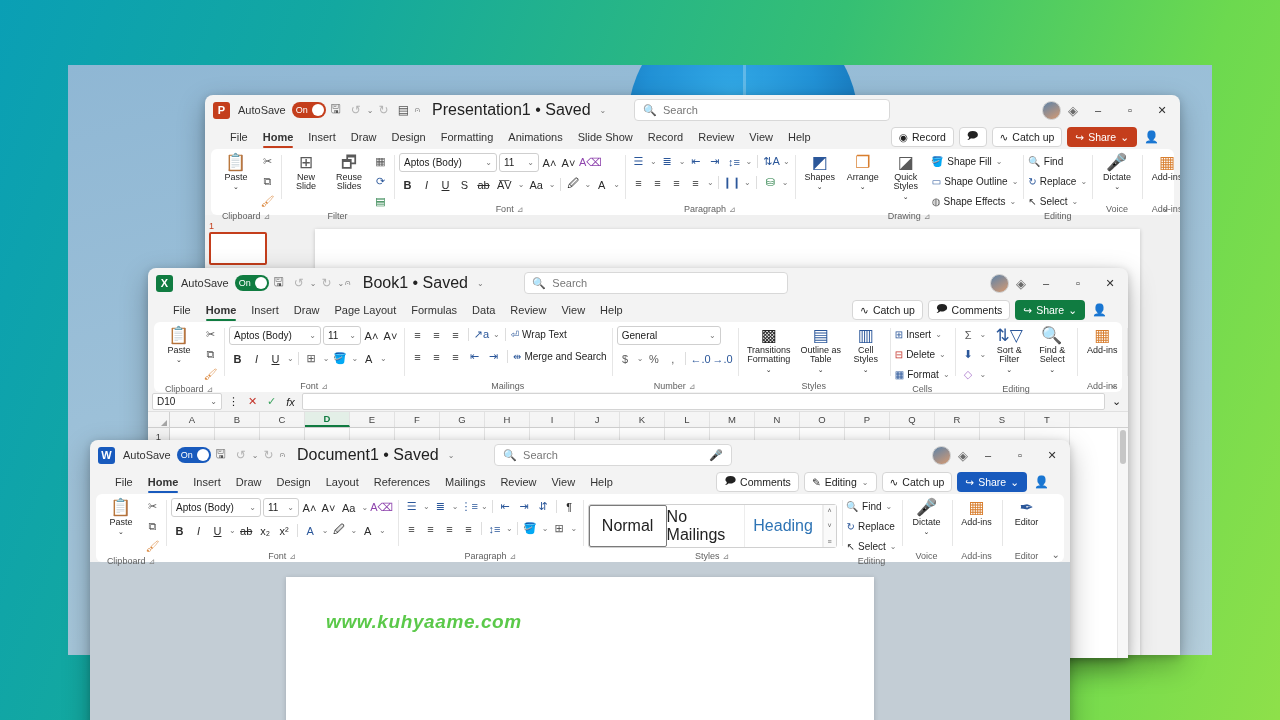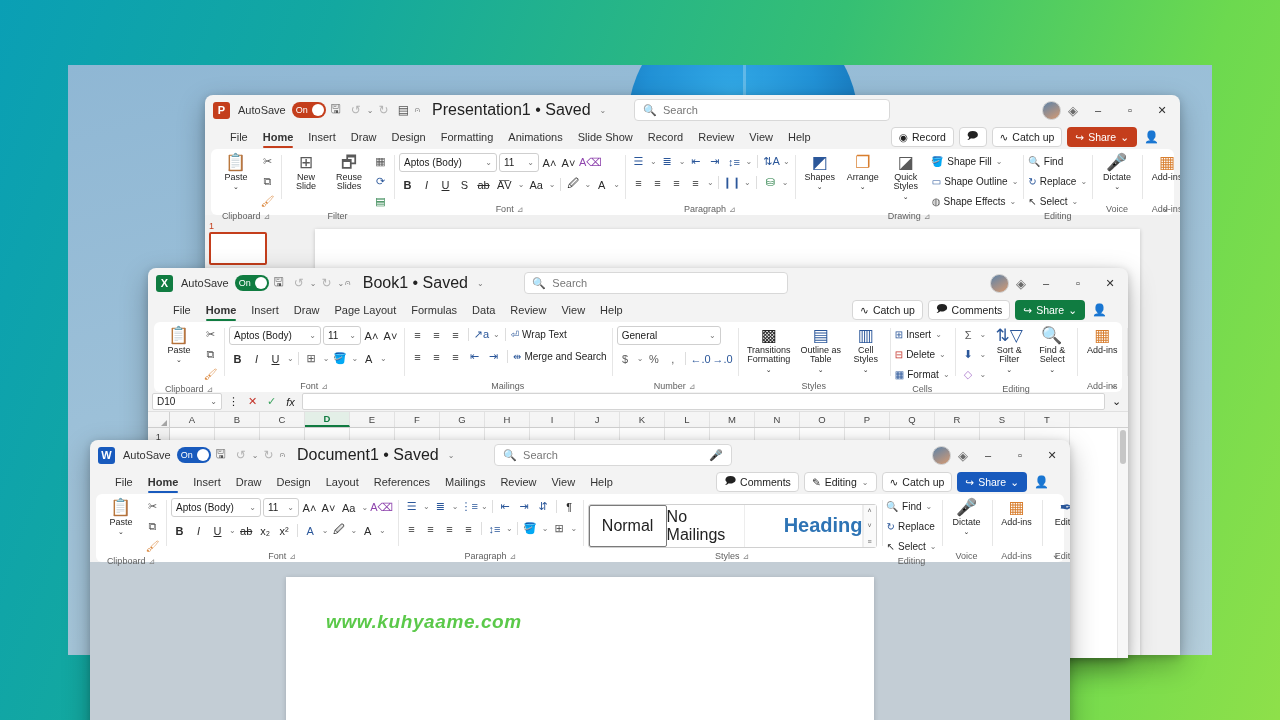--- a/index.html
+++ b/index.html
@@ -143,21 +143,21 @@
   
   #doc { left:90px; top:440px; width:980px; height:300px; }
   #doc .page-area { background:#c3cdd5; height:100%; padding:15px 0 0; display:flex; justify-content:center; }
   #doc .page { width:588px; background:#fff; box-shadow:0 1px 5px rgba(0,0,0,.18); padding:34px 40px; }
   .watermark { font-family:"Liberation Sans", sans-serif; font-style:italic; font-weight:bold; font-size:19px;
                color:#5bc94a; letter-spacing:.6px; }
   .stylegal { border:1px solid #d0d0d0; border-radius:3px; background:#fff; display:flex; align-items:stretch; height:44px; }
   .stylecard { width:78px; display:flex; align-items:center; justify-content:center; font-size:16px; color:#222;
                border-right:1px solid #ededed; }
   .stylecard.sel { border:1.5px solid #7a7a7a; border-radius:2px; }
-  .stylecard.heading { color:#2e74b5; font-size:20px; font-weight:700;margin-left:40px; }
+  .stylecard.heading { color:#2e74b5; font-size:16px; font-weight:400; }
   .galnav { width:13px; display:flex; flex-direction:column; justify-content:space-between; align-items:center;
             padding:2px 0; font-size:7px; color:#666; border-left:1px solid #ededed; background:#fafafa; }
 </style>
 </head>
 <body>
 
 <div id="desktop">
   <div id="win-logo"></div>
 </div>
 

